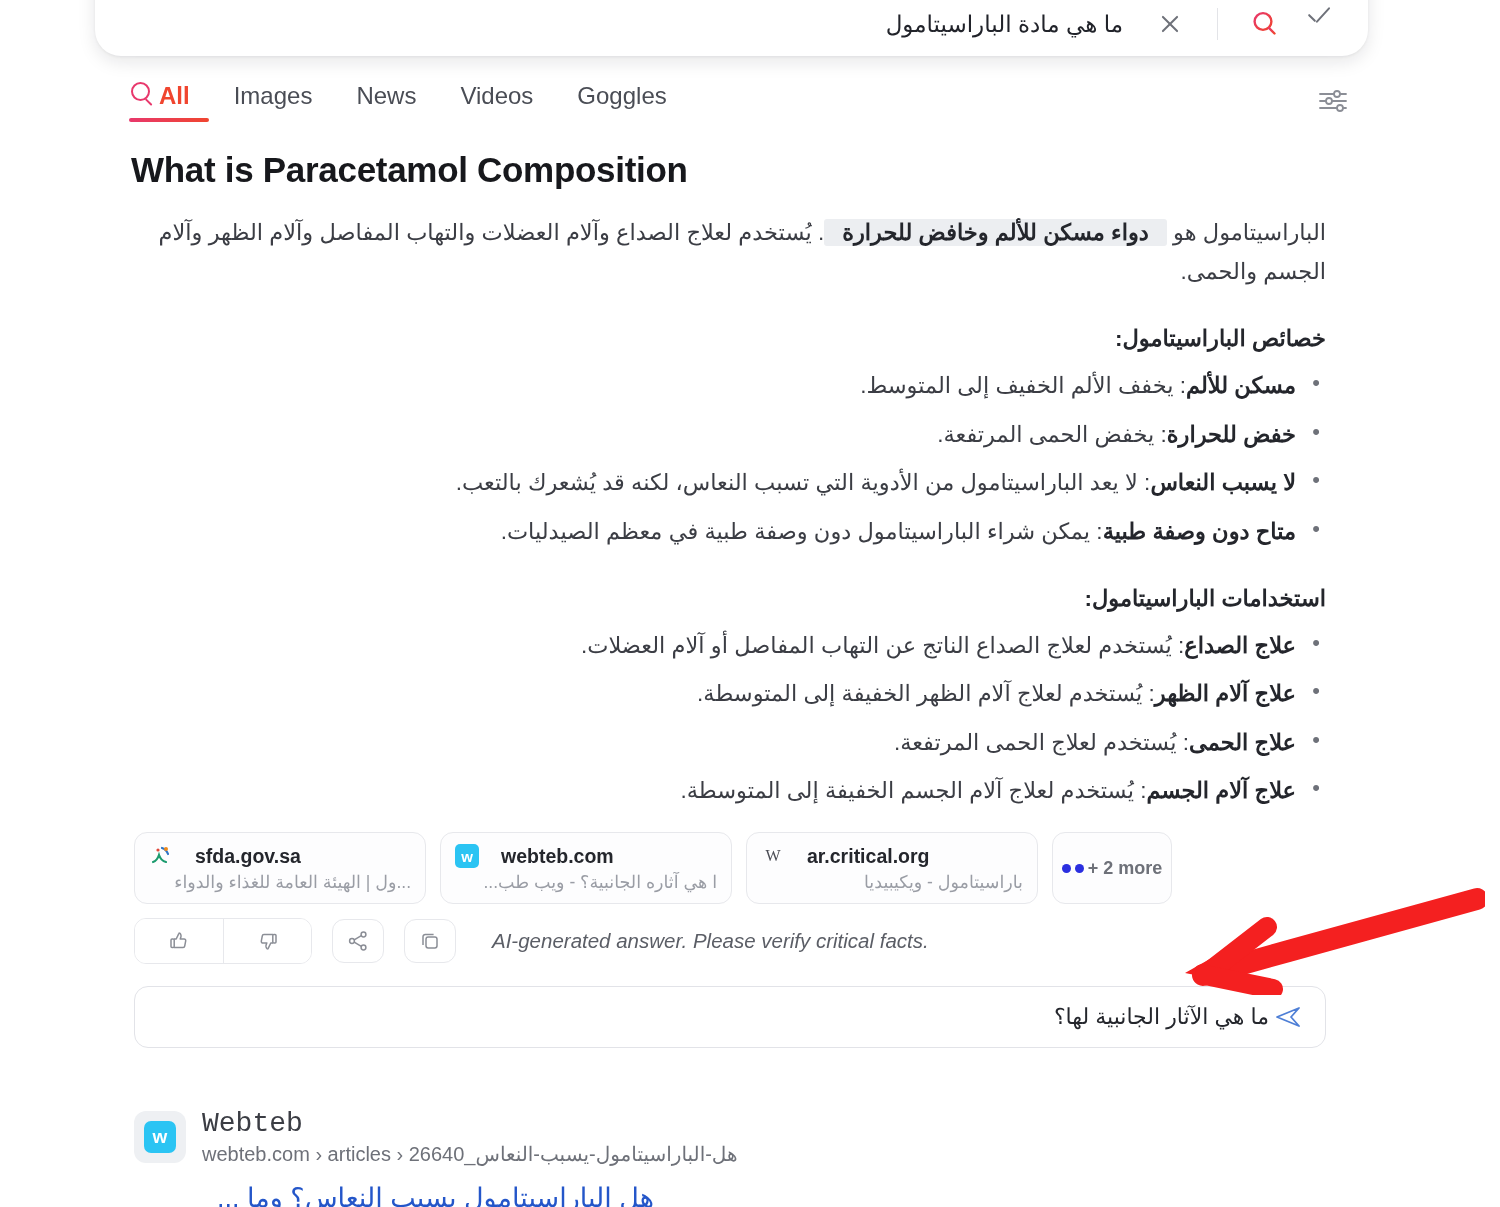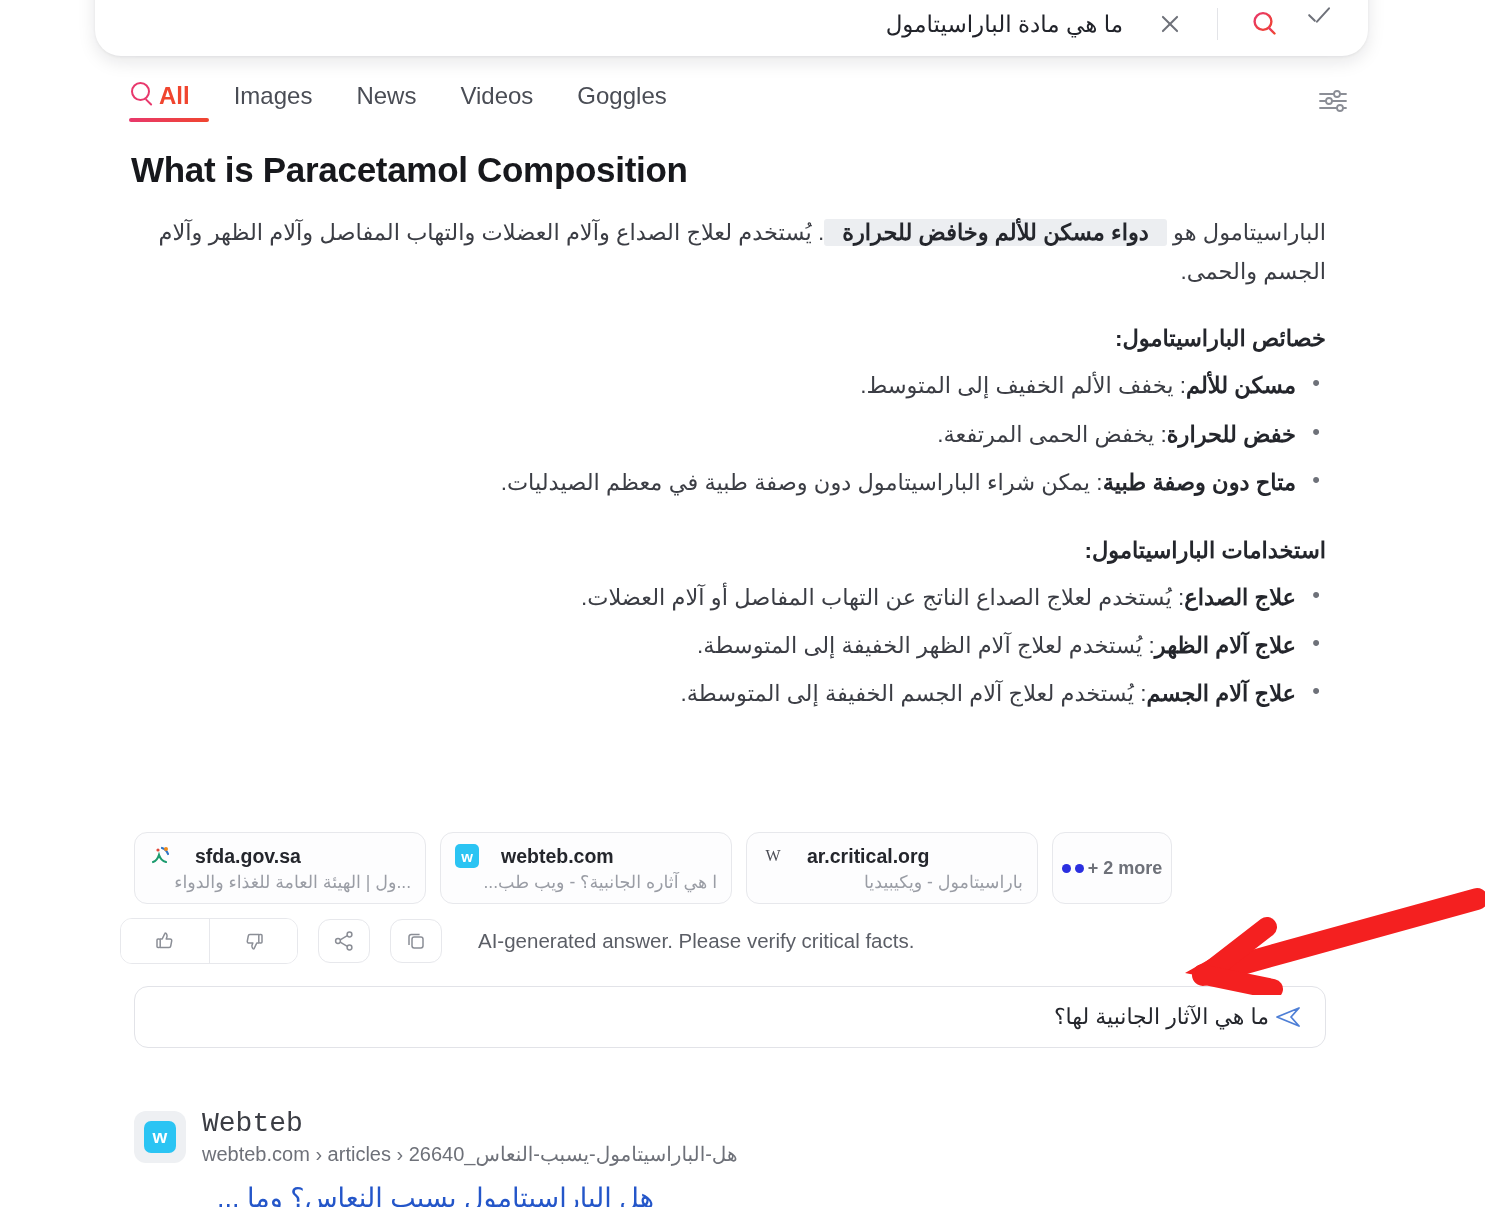--- a/index.html
+++ b/index.html
@@ -146,22 +146,22 @@
     border:1px solid #e7e8ec; border-radius:13px; background:#fdfdfe;
     display:flex; flex-direction:row; align-items:center; justify-content:center;
     cursor:pointer; gap:4px;
   }
   .more-dots { display:flex; gap:4px; }
   .more-dots i { width:9px; height:9px; border-radius:50%; background:#2b2fe0; display:block; }
   .more-label { font-size:18px; color:#6e7179; font-weight:600; }
 
   
   .fbrow {
-    position:absolute; left:120px; top:918px;
-    display:flex; align-items:center; gap:20px;
+    position:absolute; left:134px; top:918px;
+    display:flex; align-items:center; gap:20px;font-style:italic;
   }
   .fbgroup {
     display:flex; border:1px solid #e7e8ec; border-radius:12px; overflow:hidden;
     background:#fff;
   }
   .fbbtn {
     width:88px; height:44px; display:flex; align-items:center; justify-content:center;
     cursor:pointer; background:#fff; border:none;
   }
   .fbgroup .fbbtn + .fbbtn { border-left:1px solid #e7e8ec; }
@@ -289,27 +289,29 @@
     <div class="ai-title">What is Paracetamol Composition</div>
 
     <div class="para rtl">
       <span>الباراسيتامول هو </span><span class="hl">دواء مسكن للألم وخافض للحرارة</span><span>. يُستخدم لعلاج الصداع وآلام العضلات والتهاب المفاصل وآلام الظهر وآلام الجسم والحمى.</span>
     </div>
 
     <div class="sec-head rtl">خصائص الباراسيتامول:</div>
     <ul class="blist rtl">
       <li><b>مسكن للألم</b><span>: يخفف الألم الخفيف إلى المتوسط.</span></li>
       <li><b>خفض للحرارة</b><span>: يخفض الحمى المرتفعة.</span></li>
+      <li><b>لا يسبب النعاس</b><span>: لا يعد الباراسيتامول من الأدوية التي تسبب النعاس، لكنه قد يُشعرك بالتعب.</span></li>
       <li><b>متاح دون وصفة طبية</b><span>: يمكن شراء الباراسيتامول دون وصفة طبية في معظم الصيدليات.</span></li>
     </ul>
 
     <div class="sec-head rtl">استخدامات الباراسيتامول:</div>
     <ul class="blist rtl">
       <li><b>علاج الصداع</b><span>: يُستخدم لعلاج الصداع الناتج عن التهاب المفاصل أو آلام العضلات.</span></li>
       <li><b>علاج آلام الظهر</b><span>: يُستخدم لعلاج آلام الظهر الخفيفة إلى المتوسطة.</span></li>
+      <li><b>علاج الحمى</b><span>: يُستخدم لعلاج الحمى المرتفعة.</span></li>
       <li><b>علاج آلام الجسم</b><span>: يُستخدم لعلاج آلام الجسم الخفيفة إلى المتوسطة.</span></li>
     </ul>
   </div>
 
   <div class="sources">
 
     <div class="src-card">
       <div class="src-top">
         <svg class="fav" viewBox="0 0 24 24">
           <path d="M4 18c3-1 5-4 6-7 1 3 3 6 7 7" fill="none" stroke="#1b9b6e" stroke-width="2.2" stroke-linecap="round"></path>

